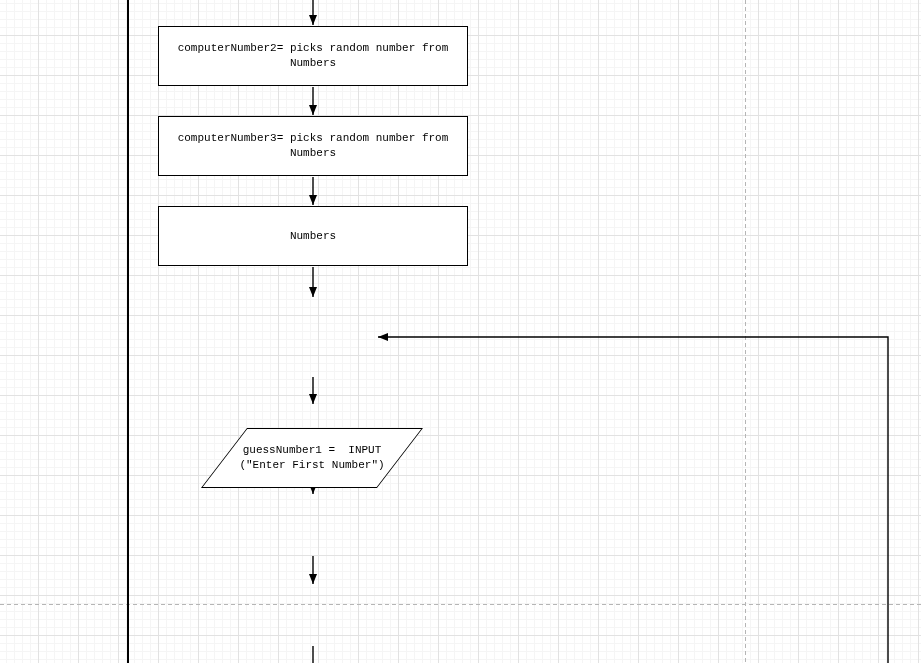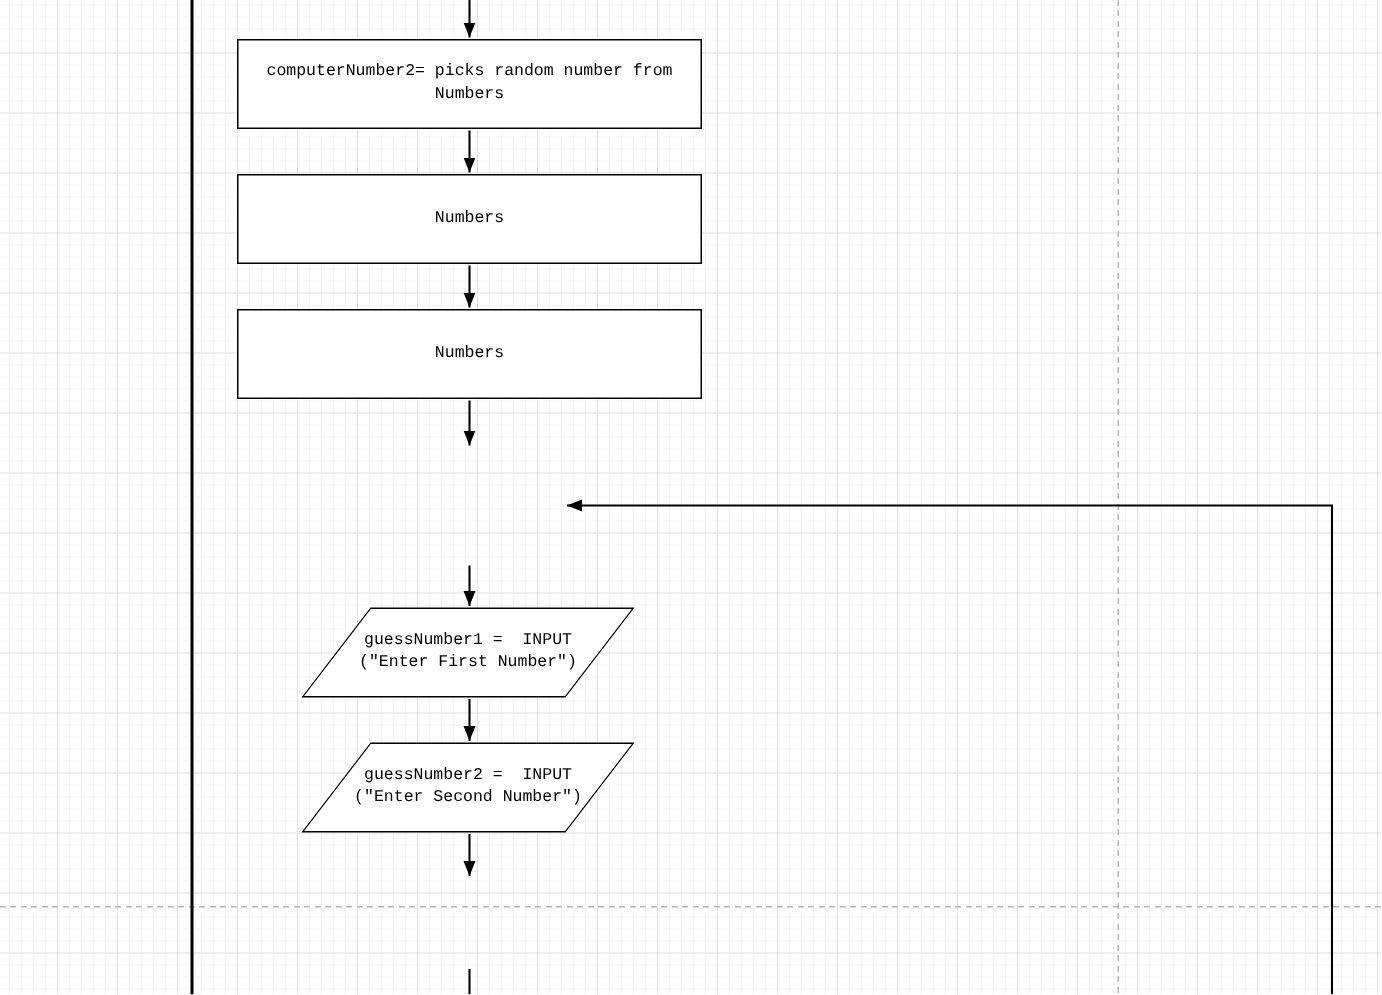--- a/index.html
+++ b/index.html
@@ -60,21 +60,21 @@
   #process2 { top: 116px; }
   #process3 { top: 206px; }
 
   .loop-ellipse {
     position: absolute; left: 253px; top: 298px; width: 121px; height: 78px;
     background: #ffffff; border: 1.4px solid #000000; border-radius: 50%;
     z-index: 3;
   }
 
   .pgram { position: absolute; left: 247px; width: 176px; height: 60px; z-index: 3; }
-  #input1 { top: 405px; }
+  #input1 { top: 428px; }
   #input2 { top: 495px; }
   #input3 { top: 585px; }
   .pgram-border {
     position: absolute; left: 0; top: 0; width: 176px; height: 60px;
     background: #ffffff; border: 1.4px solid #000000;
     transform: skewX(-37.5deg); transform-origin: 0 0;
   }
   .pgram-label-wrap {
     position: absolute; left: -23px; top: 0; width: 176px; height: 60px;
   }
@@ -108,20 +108,21 @@
 
   <div class="process" id="process1">
     <div class="shape-label">
       <span>computerNumber2= picks random number from</span>
       <span>Numbers</span>
     </div>
   </div>
 
   <div class="process" id="process2">
     <div class="shape-label">
+      <span>computerNumber3= picks random number from</span>
       <span>Numbers</span>
     </div>
   </div>
 
   <div class="process" id="process3">
     <div class="shape-label">
       <span>Numbers</span>
     </div>
   </div>
 
@@ -129,24 +130,15 @@
   <div class="pgram" id="input1">
     <div class="pgram-border"></div>
     <div class="pgram-label-wrap">
       <div class="shape-label">
         <span>guessNumber1 =  INPUT</span>
         <span>("Enter First Number")</span>
       </div>
     </div>
   </div>
 
-  <div class="pgram" id="input2">
-    <div class="pgram-border"></div>
-    <div class="pgram-label-wrap">
-      <div class="shape-label">
-        <span>guessNumber2 =  INPUT</span>
-        <span>("Enter Second Number")</span>
-      </div>
-    </div>
-  </div>
 
 
 </div>
 
 </body></html>

